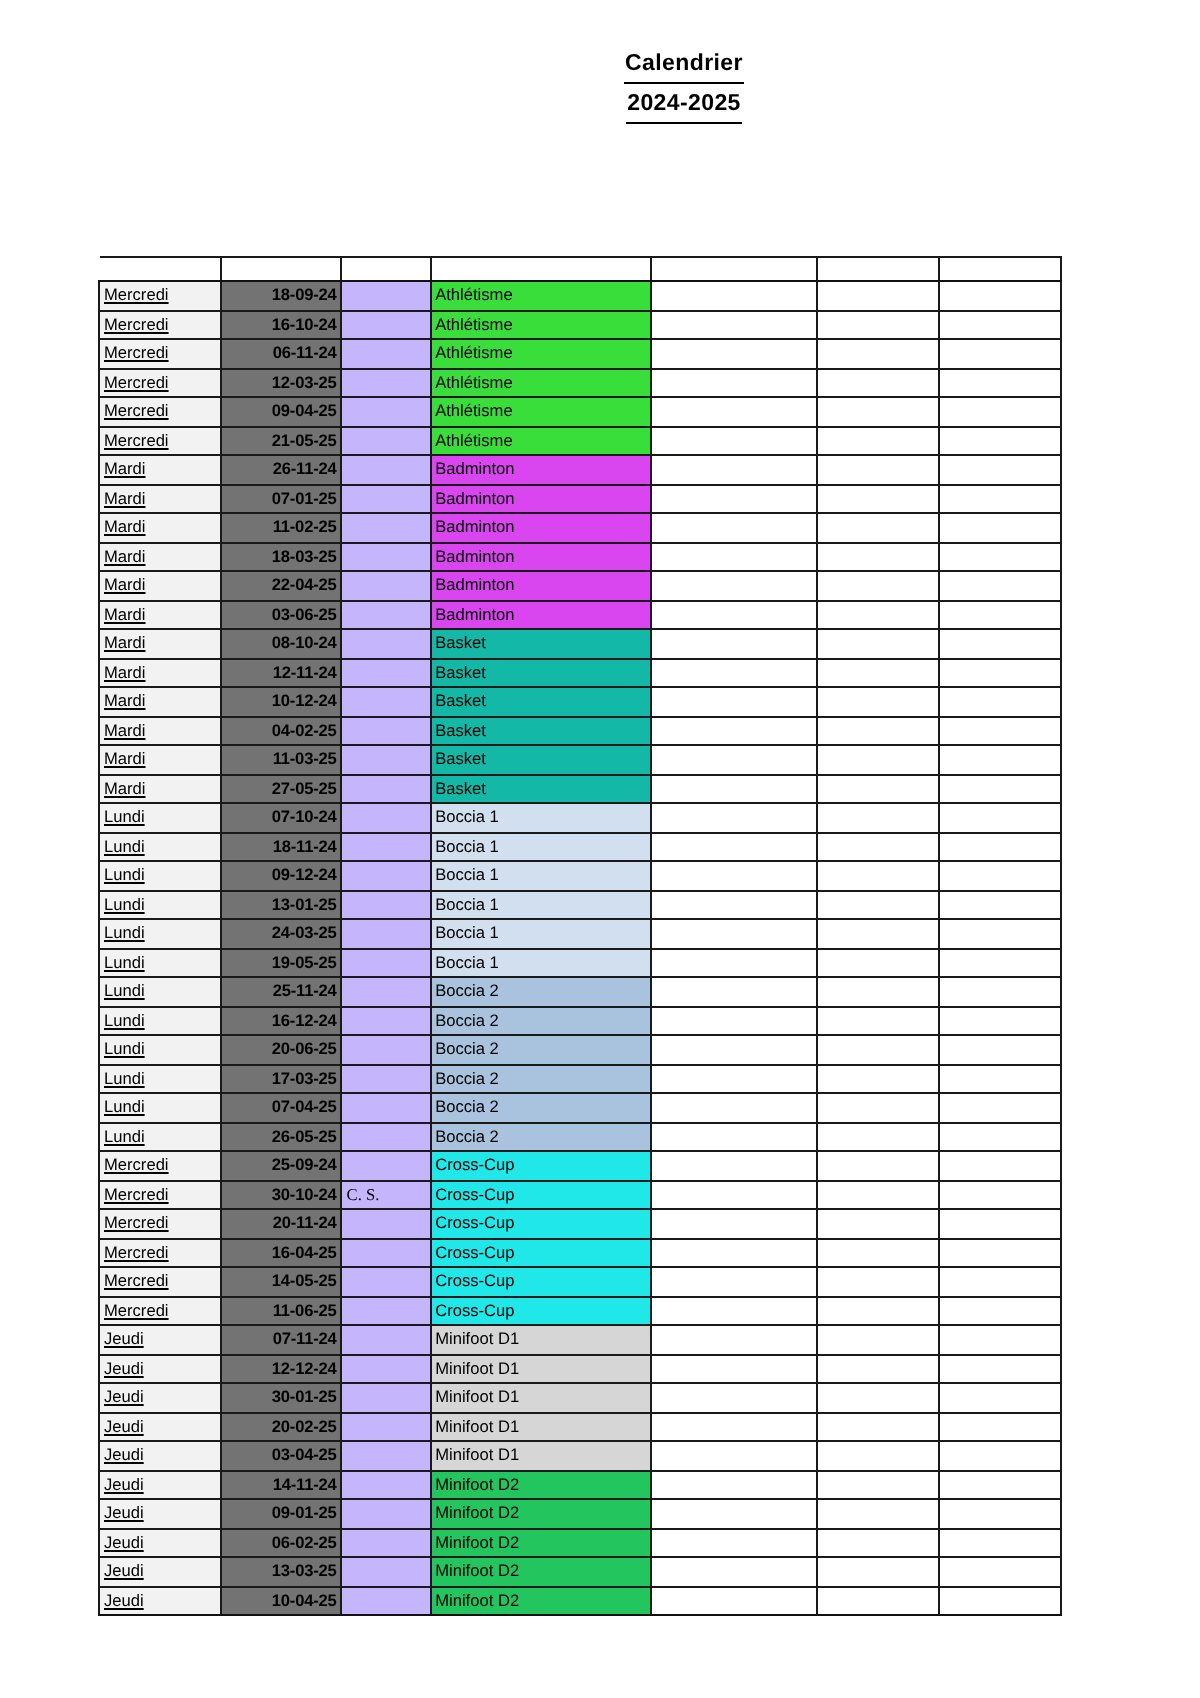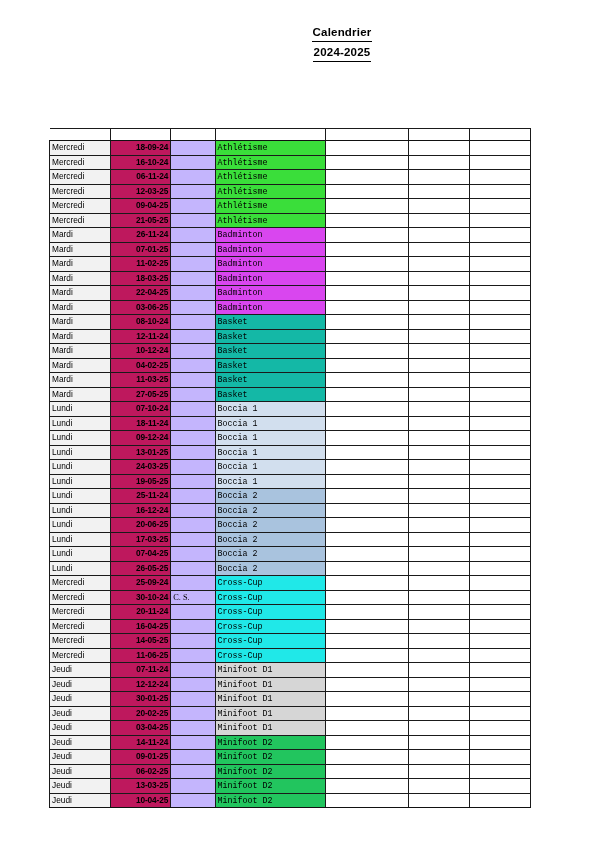--- a/index.html
+++ b/index.html
@@ -87,41 +87,41 @@
     border-left: none;
     border-right: none;
   }
 
   
   .cell-day {
     background: #f2f2f2;
     text-align: left;
     padding-left: 3px;
     font-size: 8.3px;
+    text-decoration: underline;
   }
   .cell-date {
-    background: #be185d;
+    background: #737373;
     text-align: right;
     padding-right: 3px;
     font-weight: bold;
     font-size: 8.6px;
     letter-spacing: -0.1px;
   }
   .cell-note {
     background: #c4b5fd;
     text-align: left;
     padding-left: 3px;
     font-size: 8.3px;
     font-family: Liberation Serif, serif;
   }
   .cell-act {
     text-align: left;
     padding-left: 3px;
     font-size: 8.3px;
-    font-family: Liberation Mono, monospace;
   }
   .cell-empty {
     background: #ffffff;
   }
 
   
   .act-athletisme { background: #3ade3a; color: #000000; }
   .act-badminton  { background: #d946ef; color: #c9d4ec; }
   .act-basket     { background: #14b8a6; color: #8c1024; }
   .act-boccia1    { background: #d2dfee; color: #000000; }

